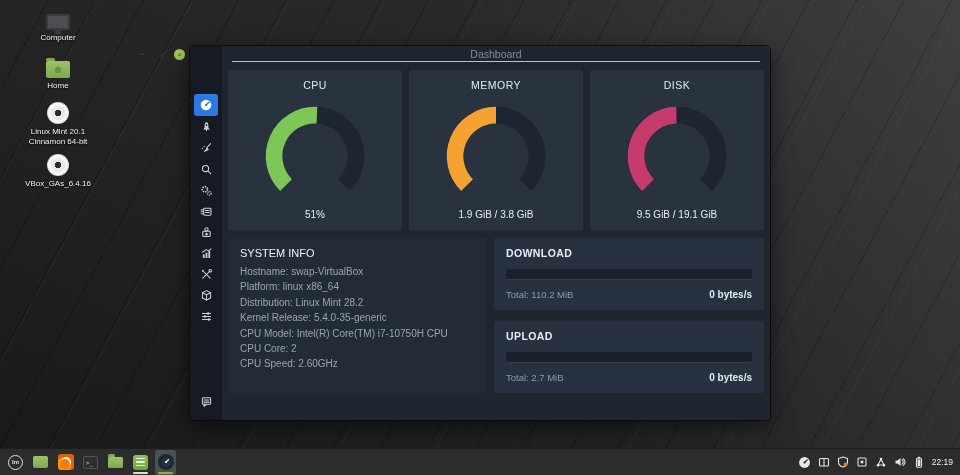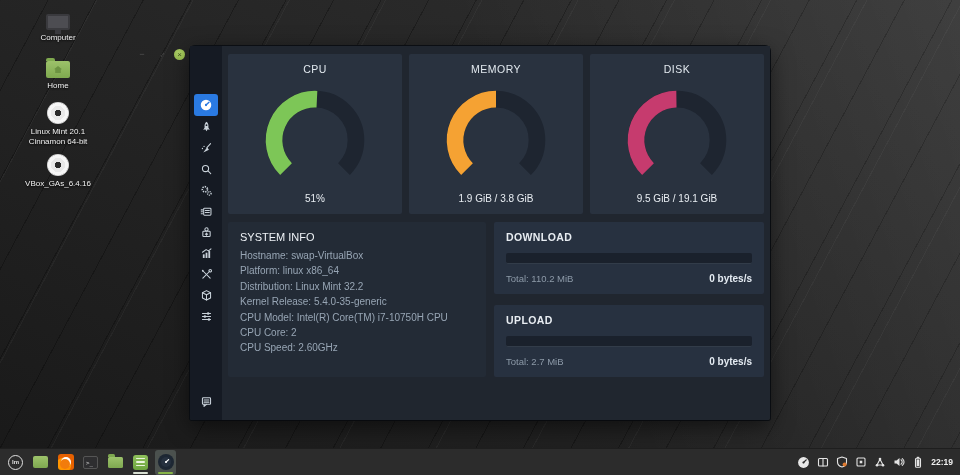--- a/index.html
+++ b/index.html
@@ -86,21 +86,21 @@
   .files-folder { width:15px; height:11px; background:linear-gradient(#9dc36b,#7ea850); border-radius:1.5px; position:relative; }
   .files-folder:before { content:""; position:absolute; top:-3px; left:0; width:7px; height:3px; background:#7ea850; border-radius:1.5px 1.5px 0 0; }
   .softman { width:15px; height:15px; background:linear-gradient(#8fc05b,#6da53e); border-radius:3px; display:flex; flex-direction:column; justify-content:center; gap:2px; padding:0 3px; }
   .softman i { display:block; height:1.5px; background:#eaf4dd; border-radius:1px; }
   .stacer-app { width:16px; height:16px; border-radius:50%; background:#1d2733; display:flex; align-items:center; justify-content:center; }
 
   .tb-right { margin-left:auto; display:flex; align-items:center; gap:7px; padding-right:7px; }
   .tray-ic { display:flex; align-items:center; justify-content:center; cursor:pointer; }
   .tray-ic svg .t { stroke:#e4e4e4; stroke-width:1.1; fill:none; stroke-linecap:round; stroke-linejoin:round; }
   .tray-ic svg .tf { fill:#e4e4e4; }
-  .clock { font-size:8.5px; font-weight:bold; color:#efefef; cursor:pointer; }
+  .clock { font-size:8.5px; font-weight:normal; color:#efefef; cursor:pointer; }
 </style>
 </head>
 <body>
 
 <div class="desk-icon" style="top:8px">
   <div class="glyph">
       <div class="icon-monitor"></div>
     </div>
   <div class="desk-label">Computer</div>
 </div>
@@ -219,20 +219,23 @@
         <div class="side-item">
           <svg width="13" height="13" viewBox="0 0 16 16">
             <rect class="st" x="3" y="3.5" width="10" height="8" rx="1"></rect>
             <path class="st" d="M5 6.2h6M5 8.8h6M5 11.5 L5 14 L8 11.5"></path>
           </svg>
         </div>
       </div>
     </div>
 
     <div class="content">
+      <div class="page-header">
+        <div class="ph-title">Dashboard</div>
+      </div>
 
       <div class="cards-row">
         <div class="gauge-card">
           <div class="gauge-title">CPU</div>
           <svg width="128" height="103" viewBox="0 0 100 80">
             <path class="track" stroke-width="13" fill="none" stroke-linecap="butt" d="M 27.37 66.63 A 32 32 0 1 1 72.63 66.63" stroke="#1e2530"></path>
             <path class="val" stroke-width="13" fill="none" stroke-linecap="butt" d="M 27.37 66.63 A 32 32 0 0 1 51.51 12.04" stroke="#7dc657"></path>
           </svg>
           <div class="gauge-value">51%</div>
         </div>
@@ -252,21 +255,21 @@
           </svg>
           <div class="gauge-value">9.5 GiB / 19.1 GiB</div>
         </div>
       </div>
 
       <div class="bottom-row">
         <div class="sysinfo">
           <div class="sysinfo-title">SYSTEM INFO</div>
           <div class="sysinfo-row">Hostname: swap-VirtualBox</div>
           <div class="sysinfo-row">Platform: linux x86_64</div>
-          <div class="sysinfo-row">Distribution: Linux Mint 32.2</div>
+          <div class="sysinfo-row">Distribution: Linux Mint 28.2</div>
           <div class="sysinfo-row">Kernel Release: 5.4.0-35-generic</div>
           <div class="sysinfo-row">CPU Model: Intel(R) Core(TM) i7-10750H CPU</div>
           <div class="sysinfo-row">CPU Core: 2</div>
           <div class="sysinfo-row">CPU Speed: 2.60GHz</div>
         </div>
 
         <div class="net-col">
           <div class="net-card">
             <div class="net-title">DOWNLOAD</div>
             <div class="net-bar">

